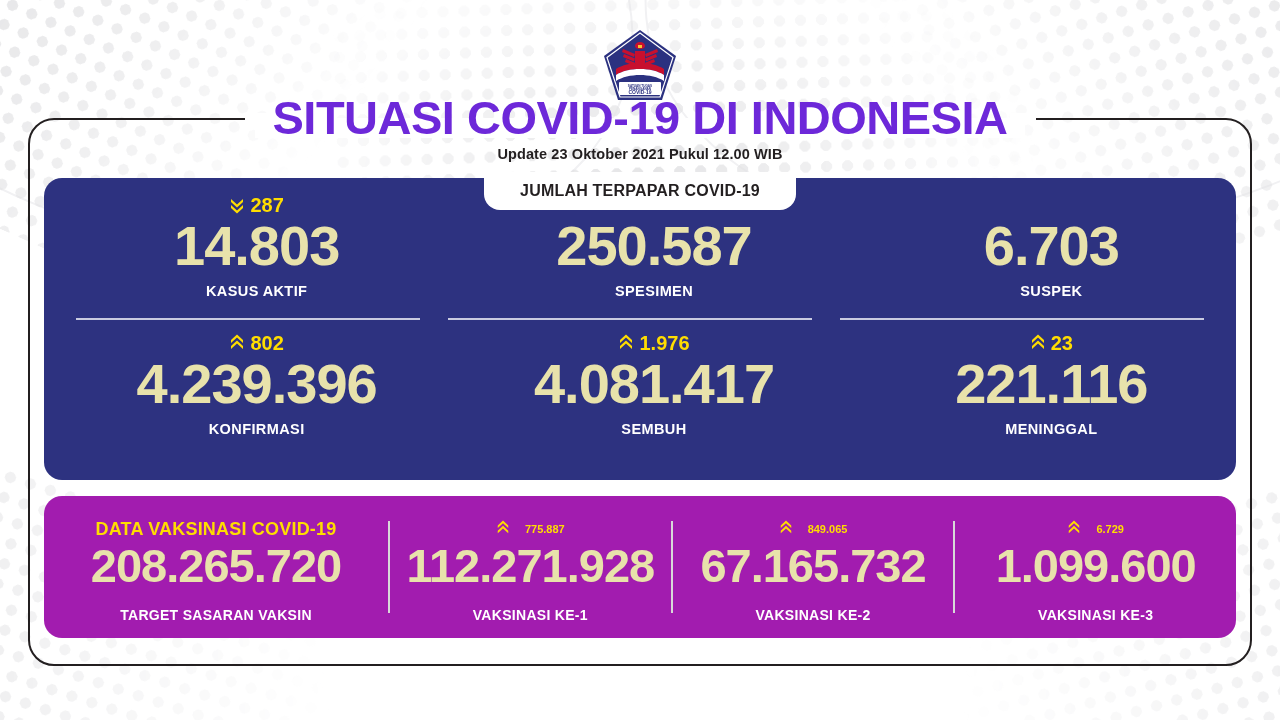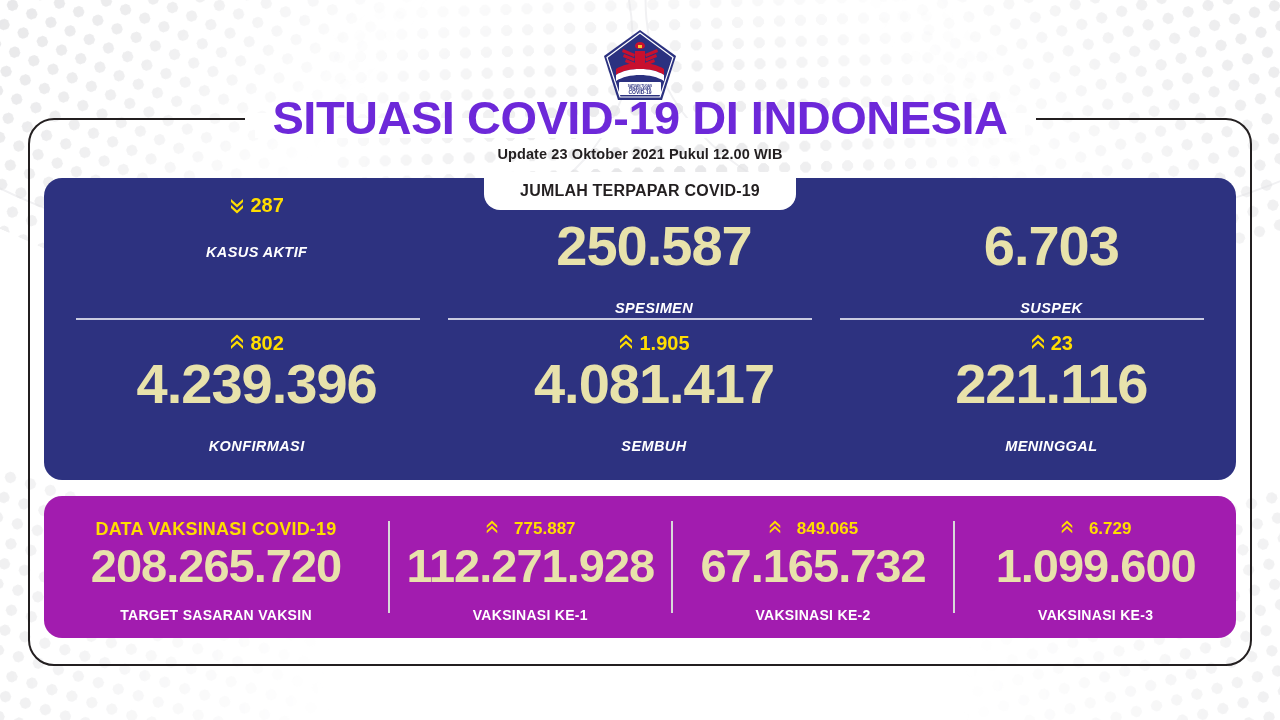--- a/index.html
+++ b/index.html
@@ -130,22 +130,21 @@
     display:flex;align-items:center;gap:5px;height:26px;
   }
   .cell .delta.empty{visibility:hidden;}
   .cell .big{
     color:#e8e2ab;font-weight:bold;line-height:1;
     font-size:56px;letter-spacing:-1px;
   }
   .cell.wide .big{font-size:56px;}
   .cell .lbl{
     color:#ffffff;font-size:14.5px;font-weight:bold;letter-spacing:.4px;
-    margin-top:26px;
-    font-style:italic;
+    margin-top:9px;
   }
 
   .divider-row{
     position:absolute;top:140px;left:0;right:0;height:2px;z-index:4;
     display:flex;justify-content:center;gap:0;
   }
   .divider-seg{height:2px;background:#c9cbe0;}
   .seg1{width:352px;margin-left:32px;}
   .seg2{width:372px;margin-left:28px;}
   .seg3{width:372px;margin-left:28px;margin-right:32px;}
@@ -163,21 +162,21 @@
     display:flex;flex-direction:column;align-items:center;justify-content:center;
     position:relative;padding-top:4px;
   }
   .vax-cell.target{flex:0 0 344px;}
   .vax-cell.dose{flex:1;}
   .vax-head{
     color:#ffdd00;font-size:18px;font-weight:bold;letter-spacing:.2px;
     height:26px;line-height:26px;
   }
   .vax-delta{
-    color:#ffdd00;font-size:17px;font-weight:bold;
+    color:#ffdd00;font-size:11px;font-weight:bold;
     height:26px;line-height:26px;display:flex;align-items:center;gap:13px;justify-content:center;
   }
   .vax-num{
     color:#e8e2ab;font-weight:bold;line-height:1;font-size:47px;letter-spacing:-1px;
   }
   .vax-cell.target .vax-num{font-size:47px;}
   .vax-lbl{
     color:#ffffff;font-size:14px;font-weight:bold;letter-spacing:.3px;margin-top:18px;
   }
   .vsep{
@@ -242,20 +241,21 @@
     <div class="cell">
       <div class="delta">
         <span class="chev">
           <svg viewBox="0 0 16 18" width="16" height="18">
             <path d="M2 3 L8 8.5 L14 3 L14 6 L8 11.5 L2 6 Z" fill="#ffdd00"></path>
             <path d="M2 9 L8 14.5 L14 9 L14 12 L8 17.5 L2 12 Z" fill="#ffdd00"></path>
           </svg>
         </span>
         <span>287</span>
       </div>
+      <div class="big">14.803</div>
       <div class="lbl">KASUS AKTIF</div>
     </div>
 
     <div class="cell">
       <div class="delta empty">
         <span></span>
       </div>
       <div class="big">250.587</div>
       <div class="lbl">SPESIMEN</div>
     </div>
@@ -293,21 +293,21 @@
     </div>
 
     <div class="cell wide">
       <div class="delta">
         <span class="chev">
           <svg viewBox="0 0 16 18" width="16" height="18">
             <path d="M2 9 L8 3.5 L14 9 L14 6 L8 0.5 L2 6 Z" fill="#ffdd00"></path>
             <path d="M2 15 L8 9.5 L14 15 L14 12 L8 6.5 L2 12 Z" fill="#ffdd00"></path>
           </svg>
         </span>
-        <span>1.905</span>
+        <span>1.976</span>
       </div>
       <div class="big">4.081.417</div>
       <div class="lbl">SEMBUH</div>
     </div>
 
     <div class="cell wide">
       <div class="delta">
         <span class="chev">
           <svg viewBox="0 0 16 18" width="16" height="18">
             <path d="M2 9 L8 3.5 L14 9 L14 6 L8 0.5 L2 6 Z" fill="#ffdd00"></path>

